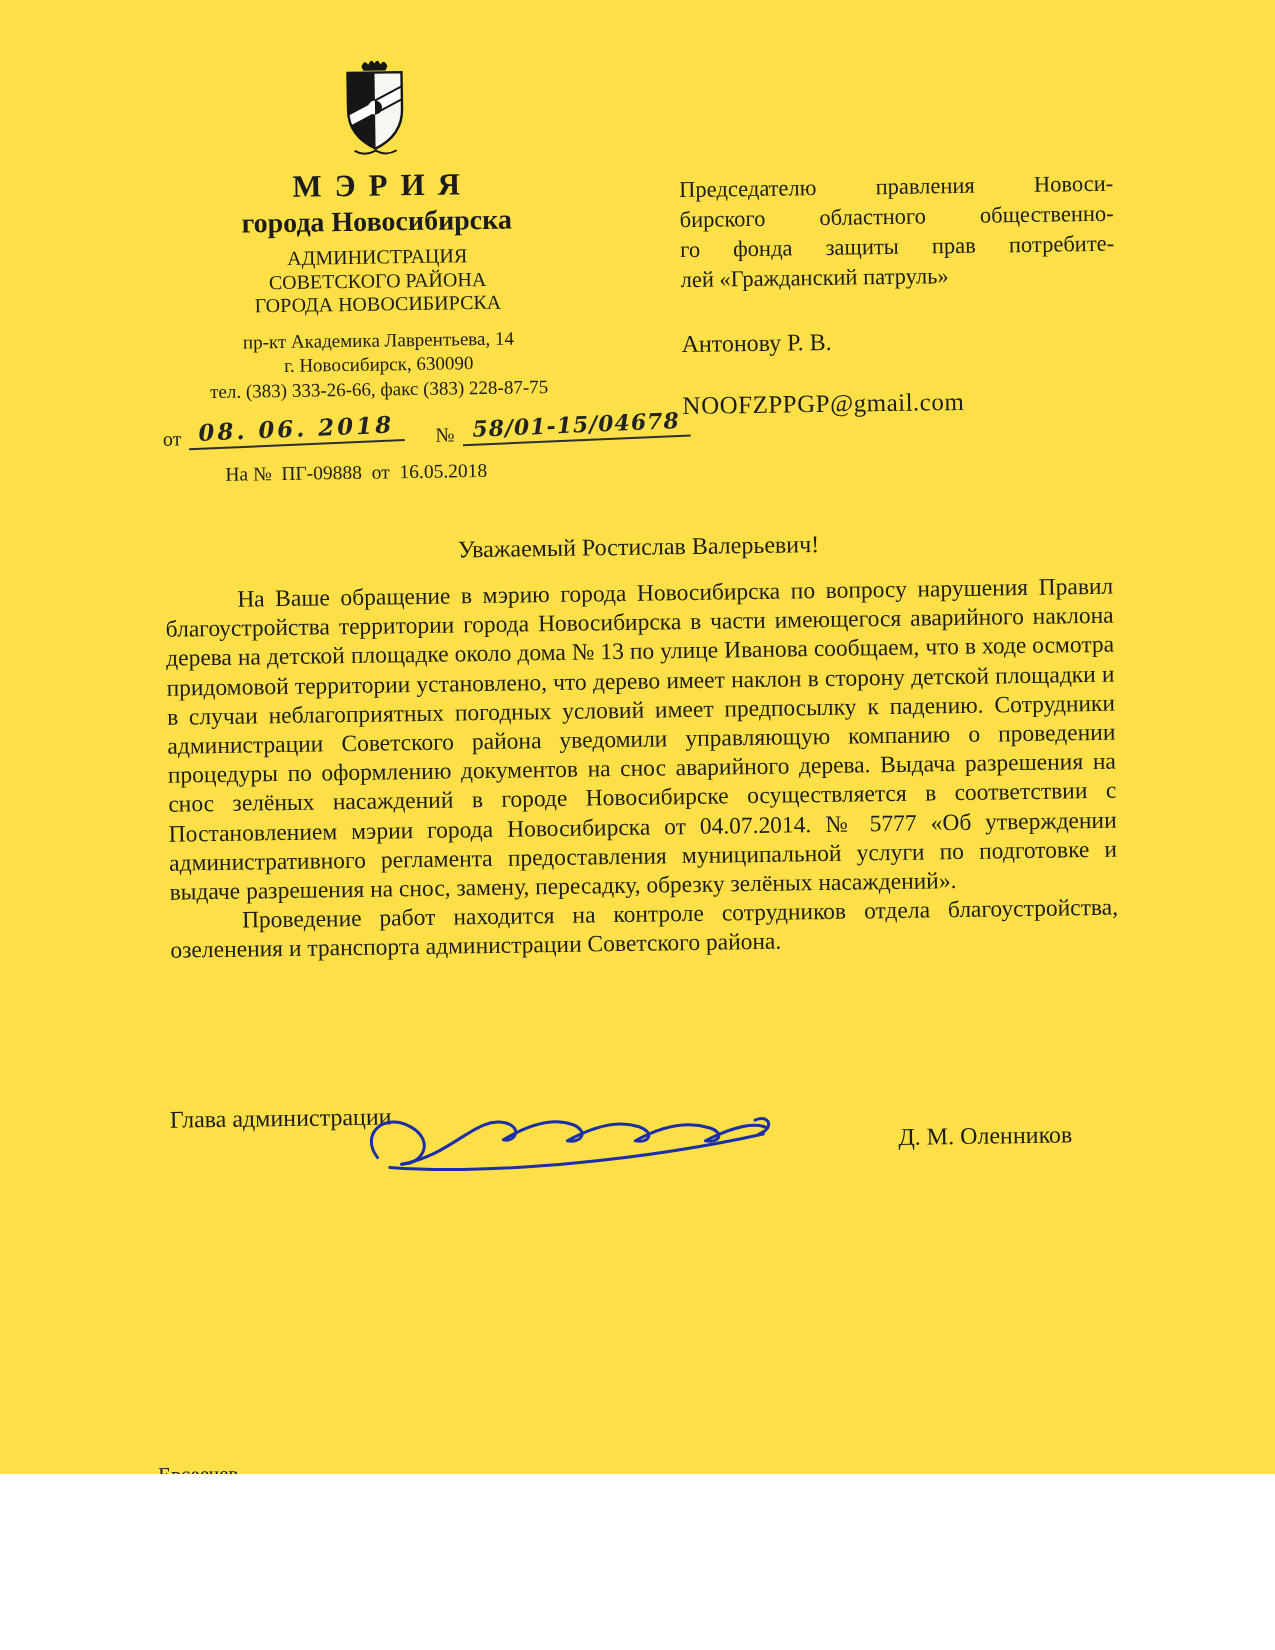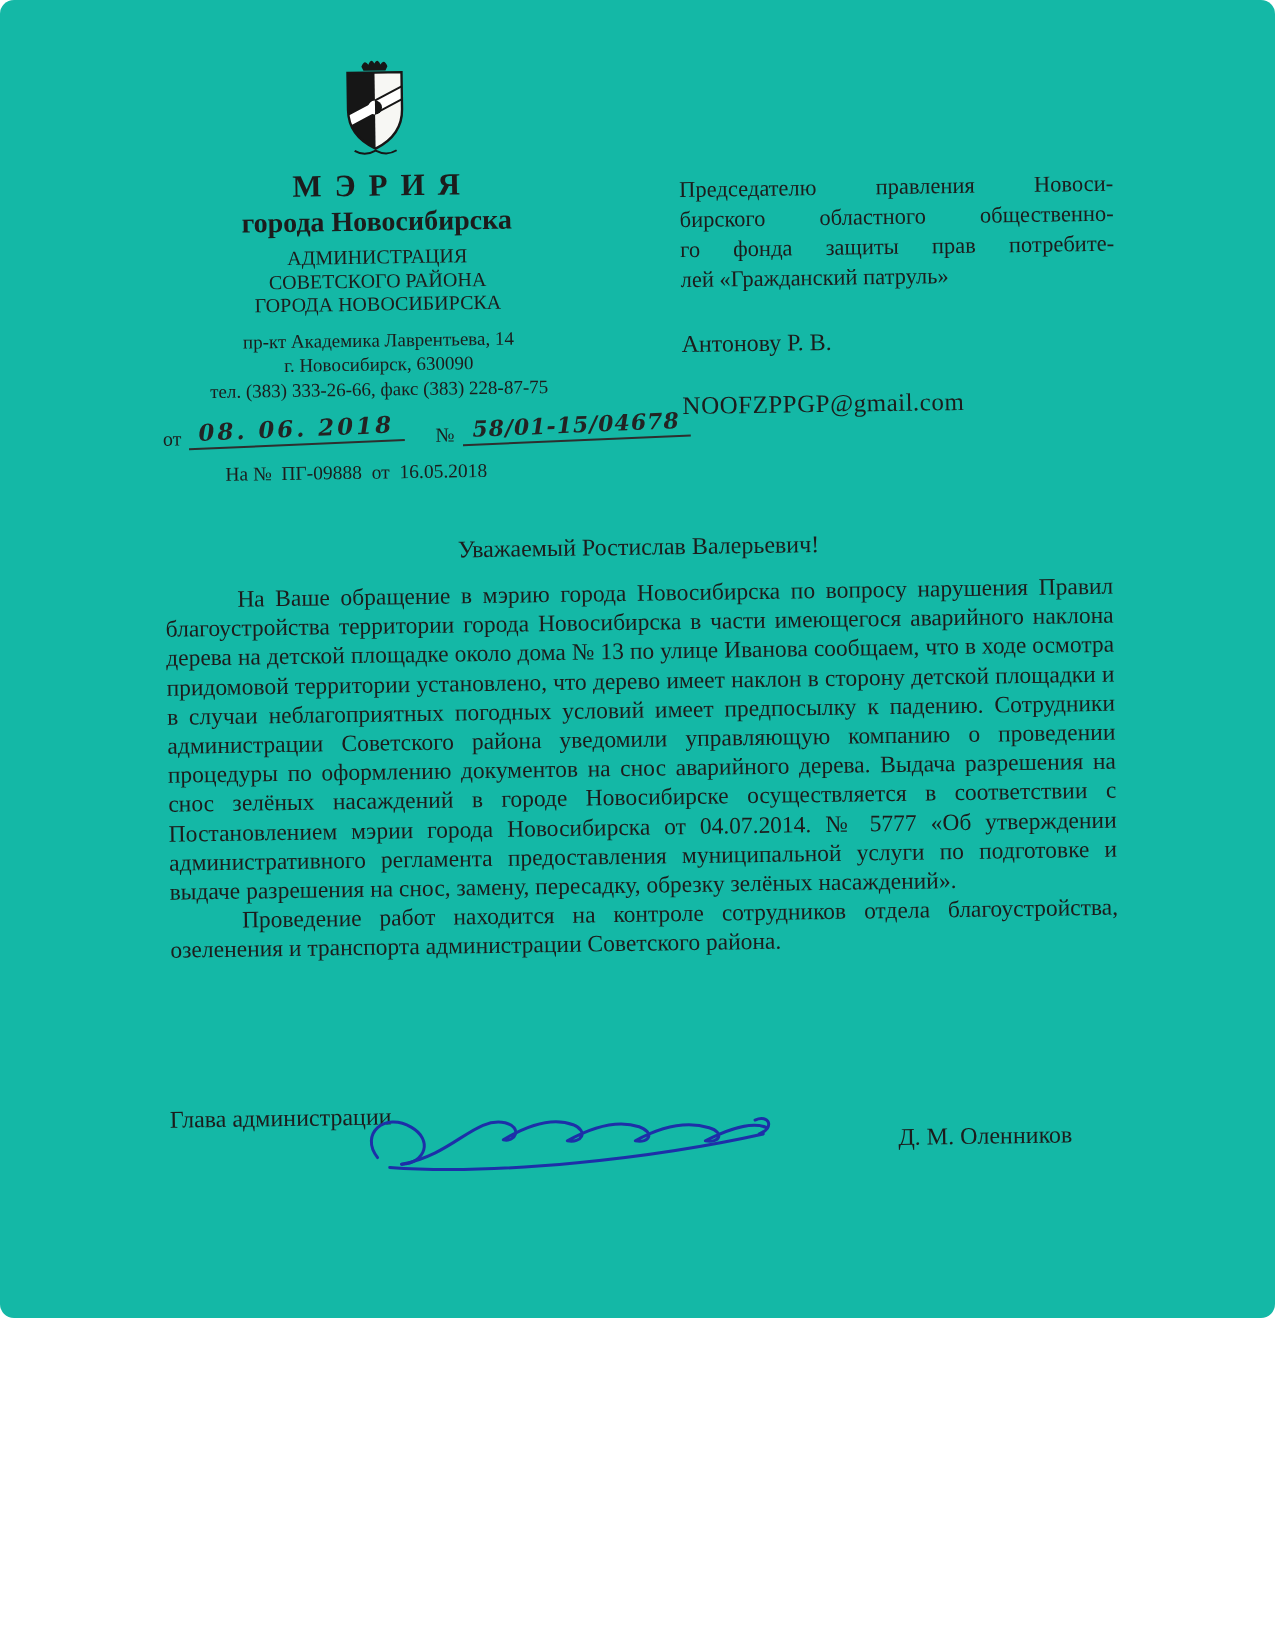--- a/index.html
+++ b/index.html
@@ -1,23 +1,22 @@
 <!DOCTYPE html>
 <html lang="ru"><head>
 <meta charset="utf-8">
 <style>
   html,body{margin:0;padding:0;background:#ffffff;}
   .page{
     position:relative;
-    width:1275px;height:1318px;
-    background:#14b8a6;
+    width:1275px;height:1474px;
+    background:#fde047;
     font-family:"Liberation Serif", serif;
     color:#1c1c1c;
     overflow:hidden;
-    border-radius:14px;
   }
   .tilt{position:absolute;inset:0;transform:rotate(-0.85deg);transform-origin:620px 780px;}
 
   
   .letterhead{position:absolute;left:150px;top:52px;width:470px;text-align:center;}
   .emblem{display:block;margin:0 auto;}
   .org1{font-size:31px;font-weight:bold;letter-spacing:13px;margin-top:12px;padding-left:13px;}
   .org2{font-size:28px;font-weight:bold;margin-top:2px;}
   .org-sub{font-size:20px;line-height:1.18;margin-top:8px;}
   .addr{font-size:19px;line-height:1.28;margin-top:12px;}

